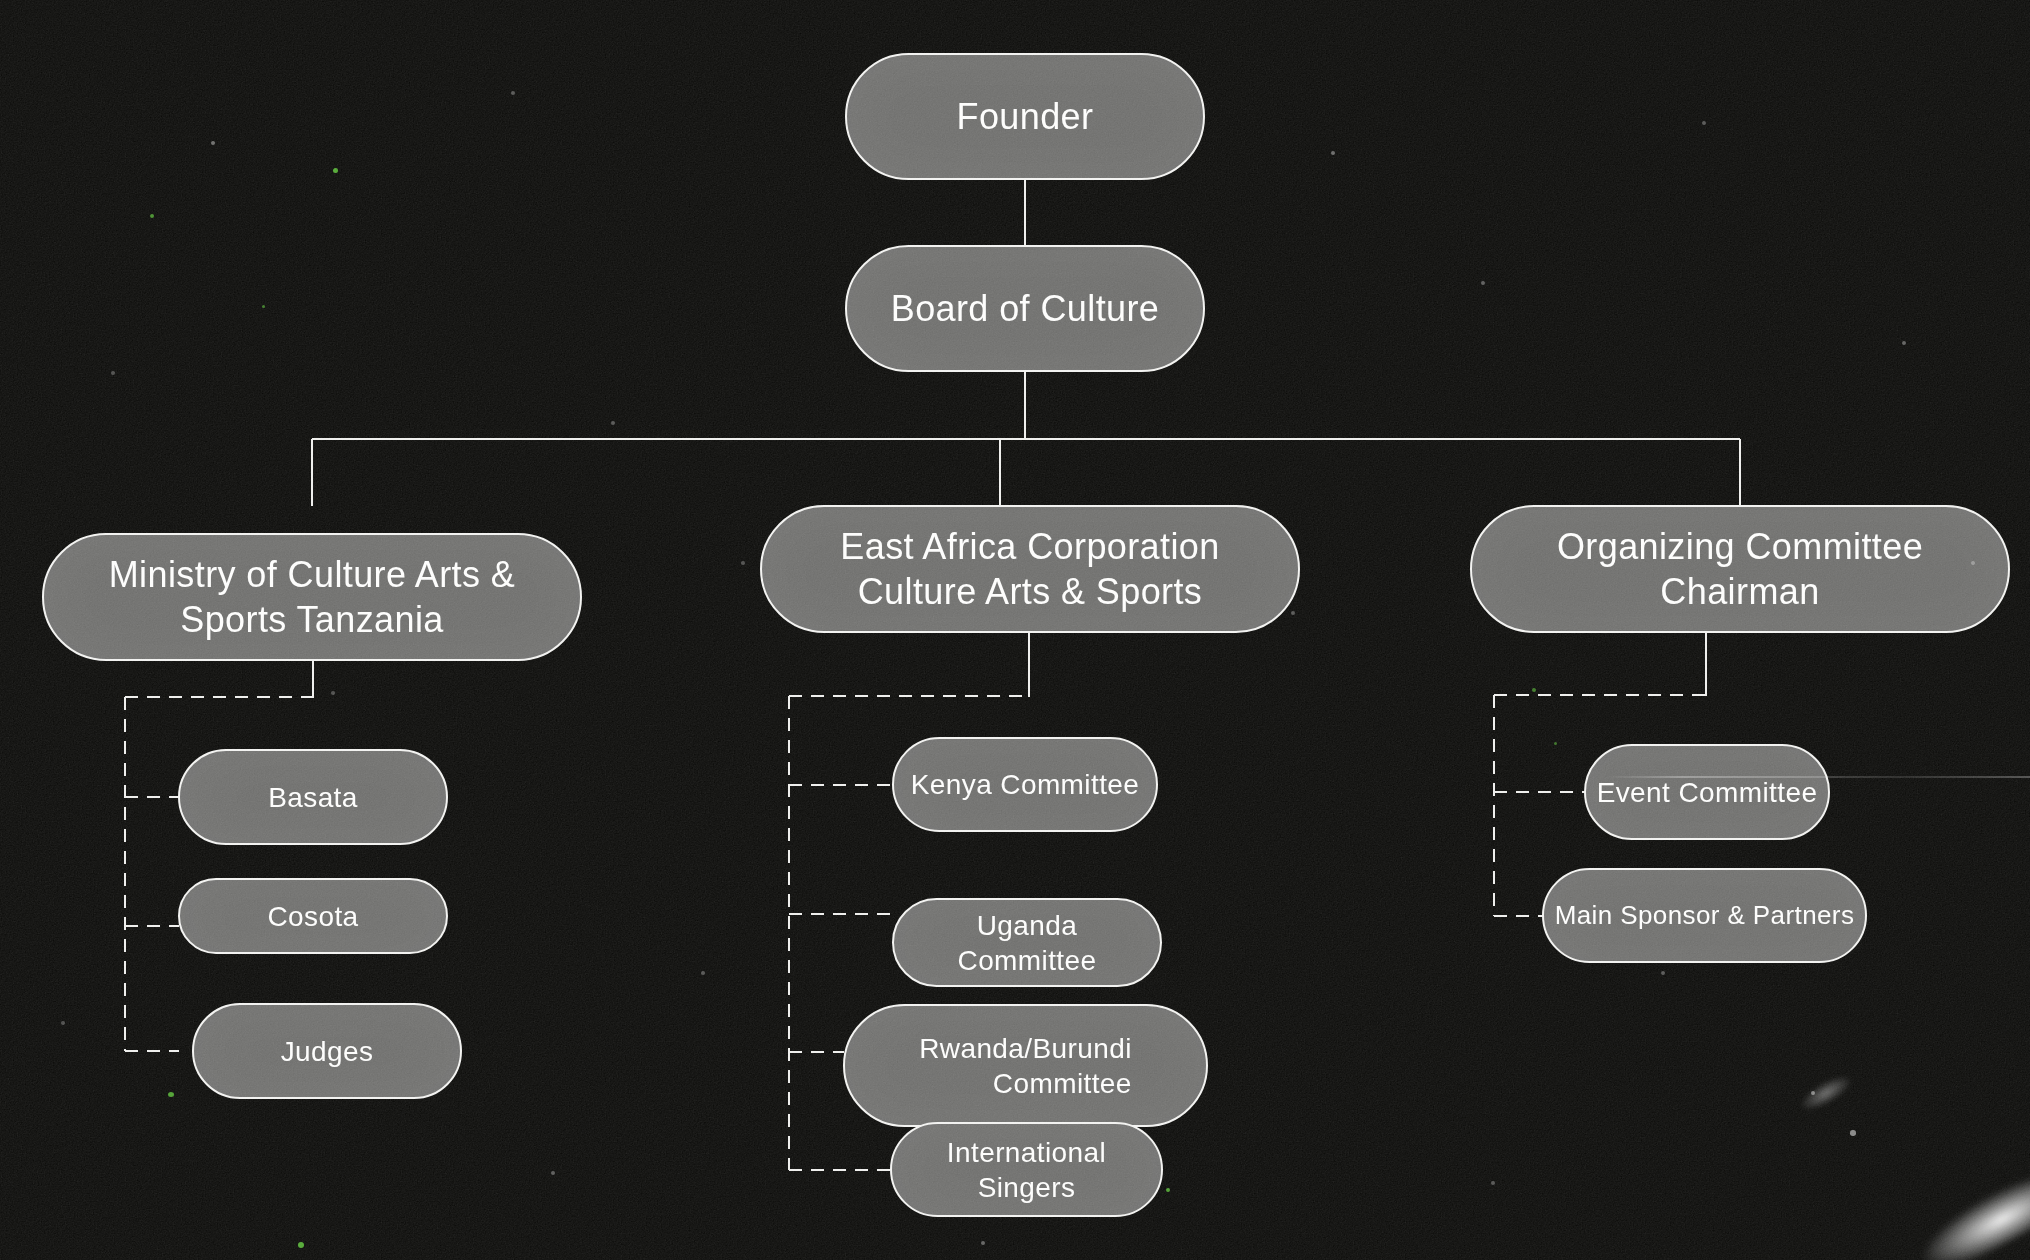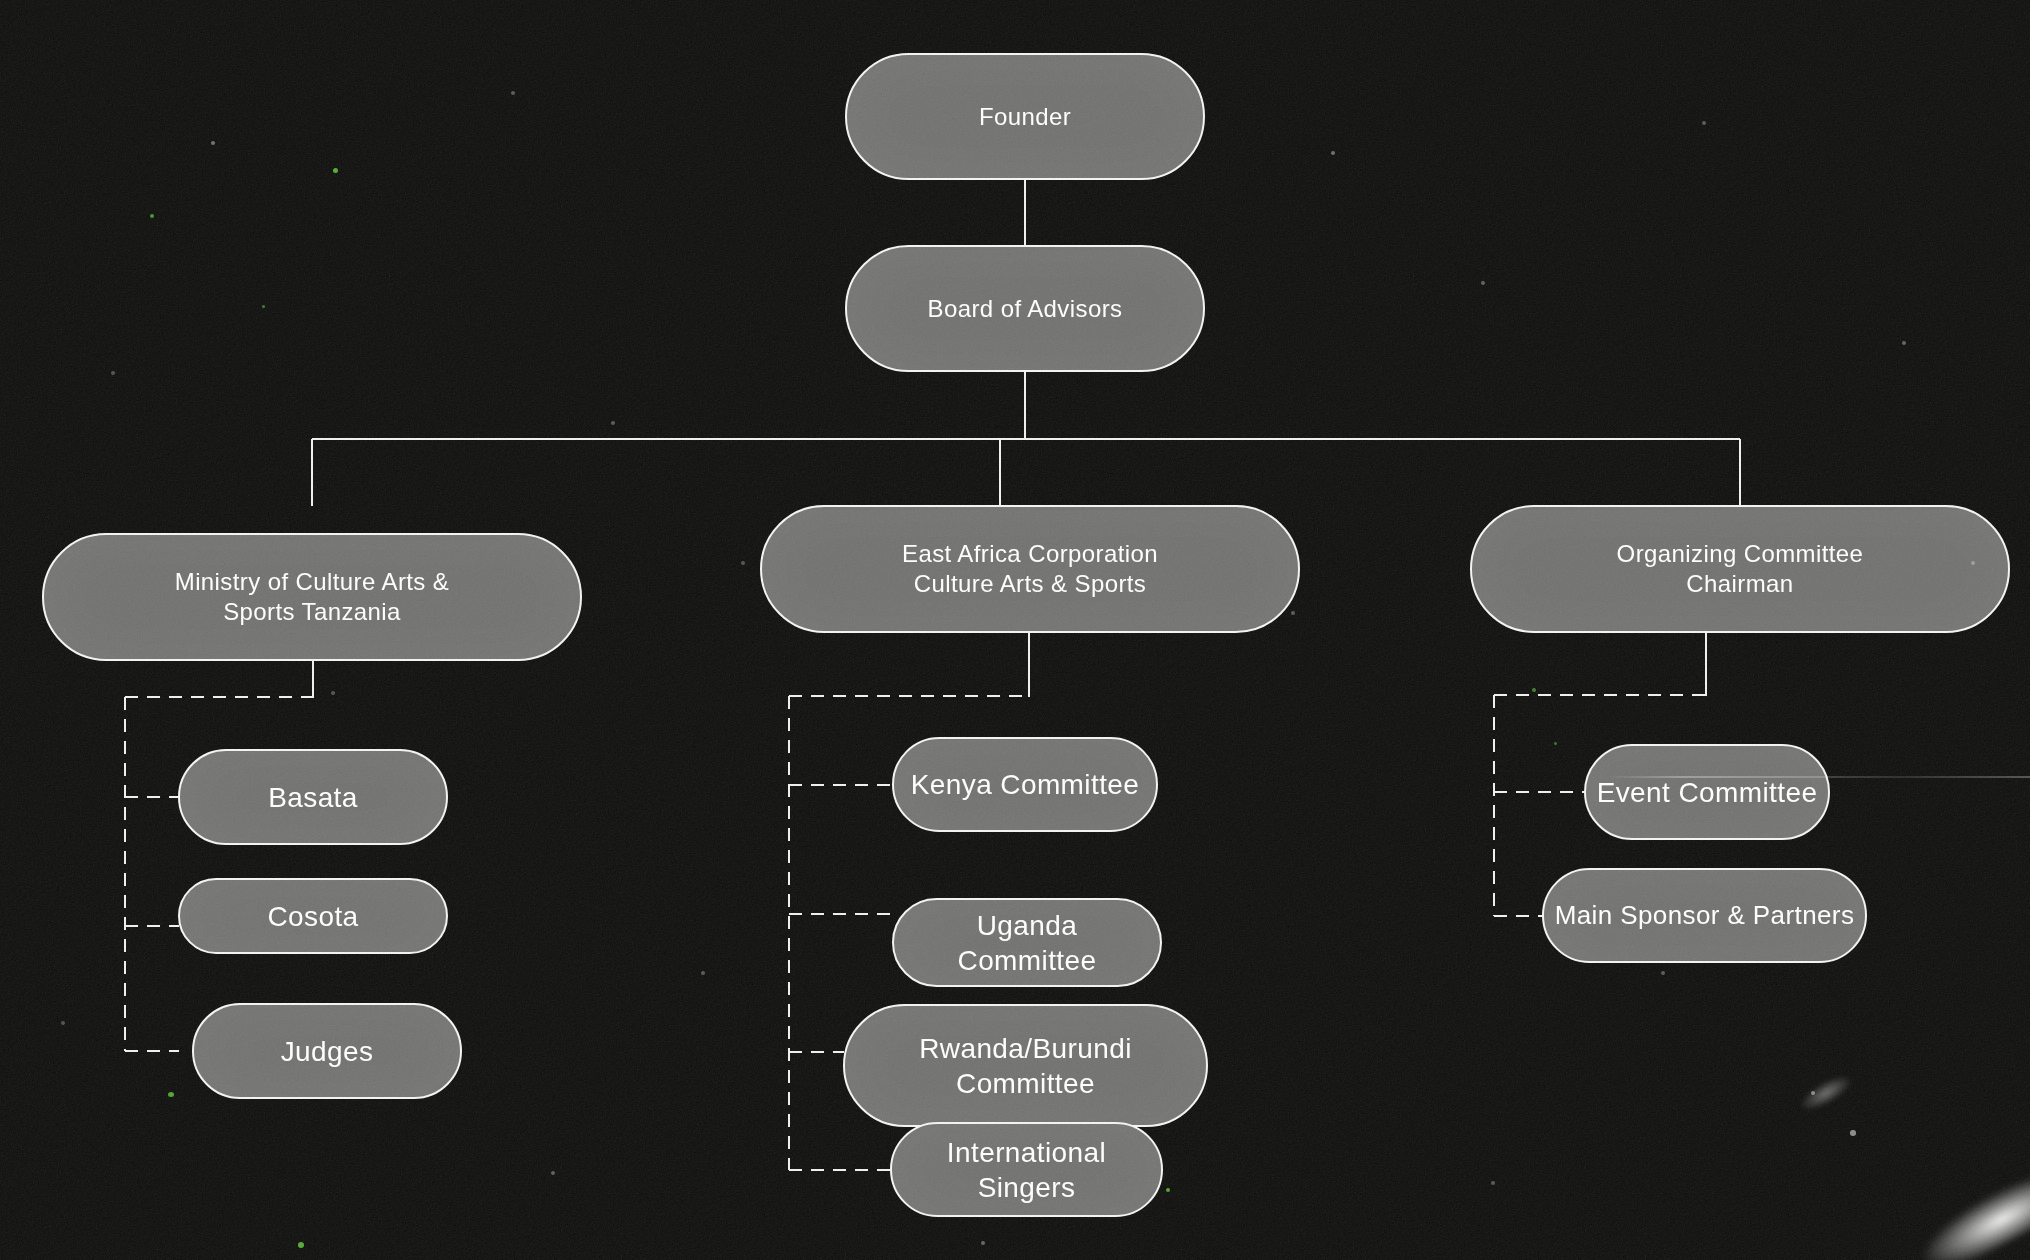--- a/index.html
+++ b/index.html
@@ -23,34 +23,34 @@
     border:2px solid var(--node-border,#f2f2f0);
     border-radius:999px;
     color:var(--node-text,#fdfdfc);
     white-space:pre-line;
     line-height:1.25;
     letter-spacing:.4px;
     font-weight:300;
     box-sizing:border-box;
     box-shadow:inset 0 0 60px rgba(255,255,255,.05);
   }
-  .lg{font-size:24px;padding:0 20px;}
+  .lg{font-size:36px;padding:0 20px;}
   .md{font-size:28px;padding:0 8px;}
   .sm{font-size:26px;padding:4px 6px;}
   .n-founder      {left:845px; top:53px;  width:360px;height:127px;}
   .n-board        {left:845px; top:245px; width:360px;height:127px;}
   .n-ministry     {left:42px;  top:505px; width:540px;height:128px;margin-top:28px;}
   .n-east         {left:760px; top:505px; width:540px;height:128px;}
   .n-organizing   {left:1470px;top:505px; width:540px;height:128px;}
   .n-basata       {left:178px; top:749px; width:270px;height:96px;}
   .n-cosota       {left:178px; top:878px; width:270px;height:76px;}
   .n-judges       {left:192px; top:1003px;width:270px;height:96px;}
   .n-kenya        {left:892px; top:737px; width:266px;height:95px;}
   .n-uganda       {left:892px; top:866px; width:270px;height:89px;margin-top:32px;}
-  .n-rwanda       {left:843px; top:1004px;width:365px;height:123px;}
+  .n-rwanda       {left:843px; top:1004px;width:365px;height:123px;text-align:right;}
   .n-international{left:890px; top:1122px;width:273px;height:95px;}
   .n-event        {left:1584px;top:744px; width:246px;height:96px;}
   .n-sponsor      {left:1542px;top:868px; width:325px;height:95px;}
   
   .grain{position:absolute;left:0;top:0;width:100%;height:100%;opacity:.13;pointer-events:none;}
   .speck{position:absolute;border-radius:50%;background:var(--speck-green,#5ec43a);pointer-events:none;}
   .dust{
     position:absolute;left:0;top:0;width:2px;height:2px;border-radius:50%;pointer-events:none;
     background:transparent;
     box-shadow:
@@ -114,21 +114,21 @@
 
       <line class="dashed" x1="1494" y1="695" x2="1706" y2="695"></line>
       <line class="dashed" x1="1494" y1="695" x2="1494" y2="916"></line>
       <line class="dashed" x1="1494" y1="792" x2="1585" y2="792"></line>
       <line class="dashed" x1="1494" y1="916" x2="1543" y2="916"></line>
     </g>
   </svg>
 
   <div class="node lg n-founder">Founder</div>
 
-  <div class="node lg n-board">Board of Advisors</div>
+  <div class="node lg n-board">Board of Culture</div>
 
   <div class="node lg n-ministry">Ministry of Culture Arts &amp;
 Sports Tanzania</div>
   <div class="node lg n-east">East Africa Corporation
 Culture Arts &amp; Sports</div>
   <div class="node lg n-organizing">Organizing Committee
 Chairman</div>
 
   <div class="node md n-basata">Basata</div>
   <div class="node md n-cosota">Cosota</div>

